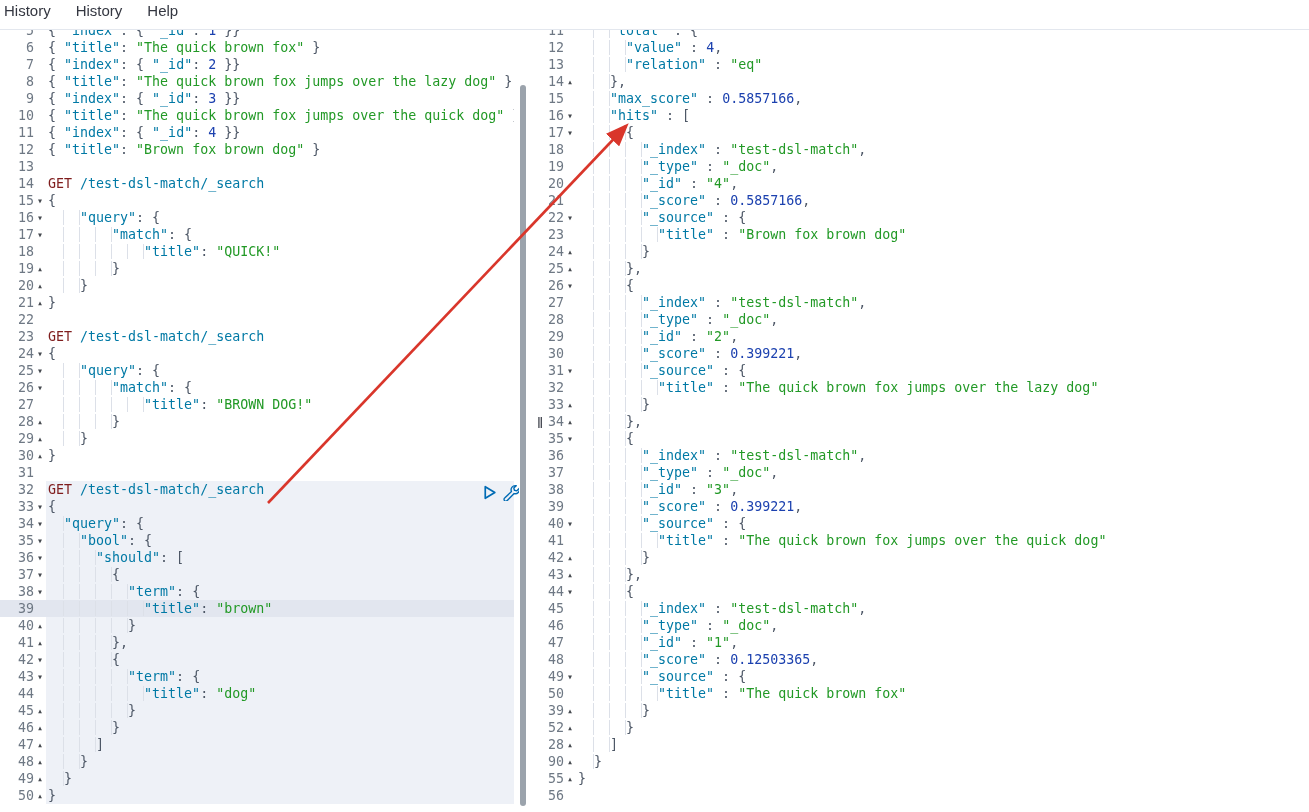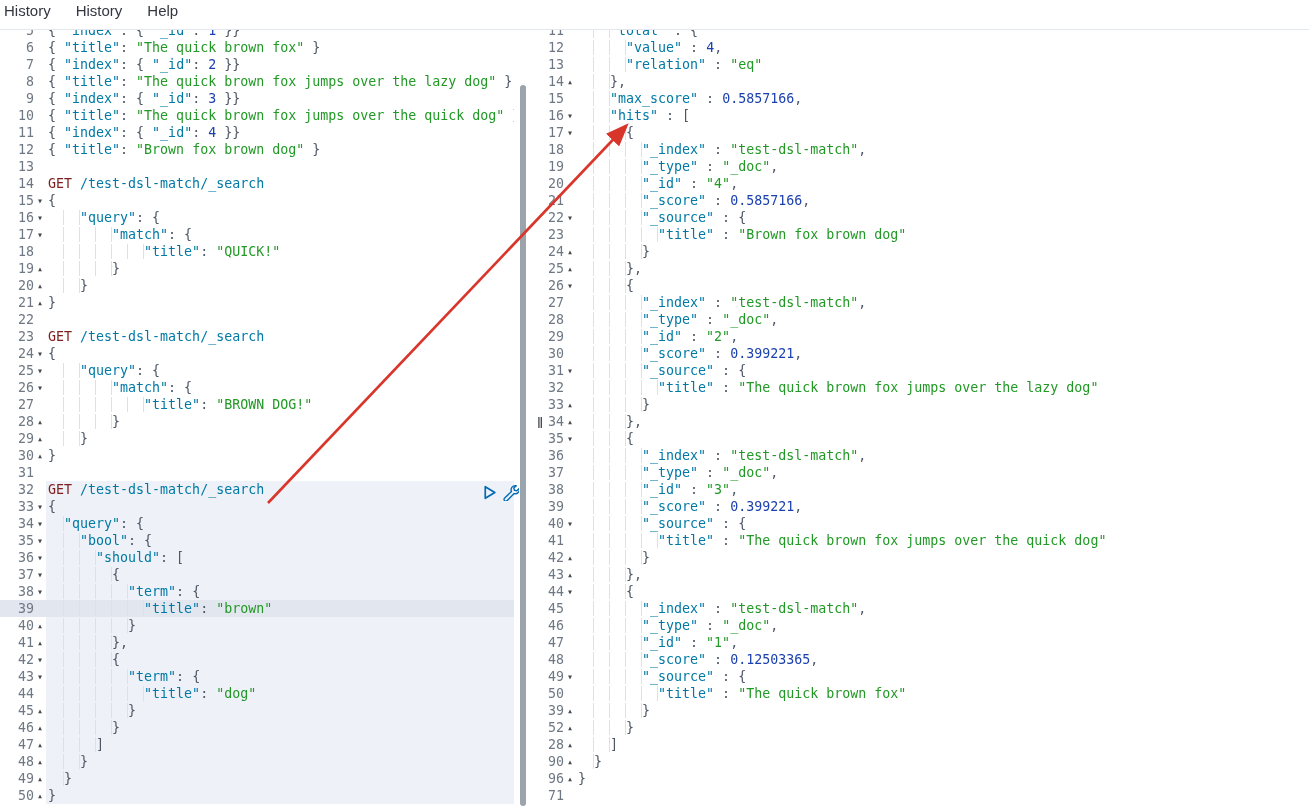--- a/index.html
+++ b/index.html
@@ -529,26 +529,26 @@
         <span class="gut">28</span>
         <span class="fold">▴</span>
         <span class="code"><span class="ind">    </span><span class="tk-p">]</span></span>
       </div>
       <div class="row">
         <span class="gut">90</span>
         <span class="fold">▴</span>
         <span class="code"><span class="ind">  </span><span class="tk-p">}</span></span>
       </div>
       <div class="row">
-        <span class="gut">96</span>
+        <span class="gut">55</span>
         <span class="fold">▴</span>
         <span class="code"><span class="tk-p">}</span></span>
       </div>
       <div class="row">
-        <span class="gut">71</span>
+        <span class="gut">56</span>
         <span class="fold"></span>
         <span class="code"></span>
       </div>
     </div>
 </div>
 
 <div class="req-actions">
   <svg width="17" height="17" viewBox="0 0 16 16">
     <polygon points="4,2.5 13,8 4,13.5" fill="none" stroke="#006bb4" stroke-width="1.6" stroke-linejoin="round"></polygon>
   </svg>

